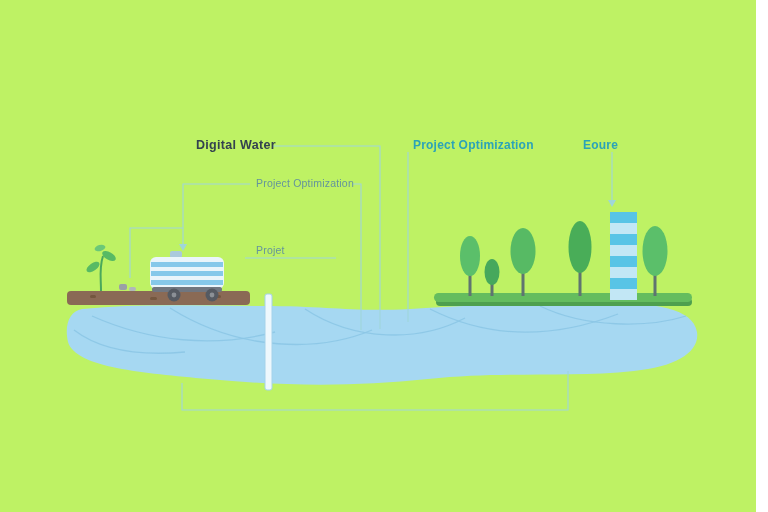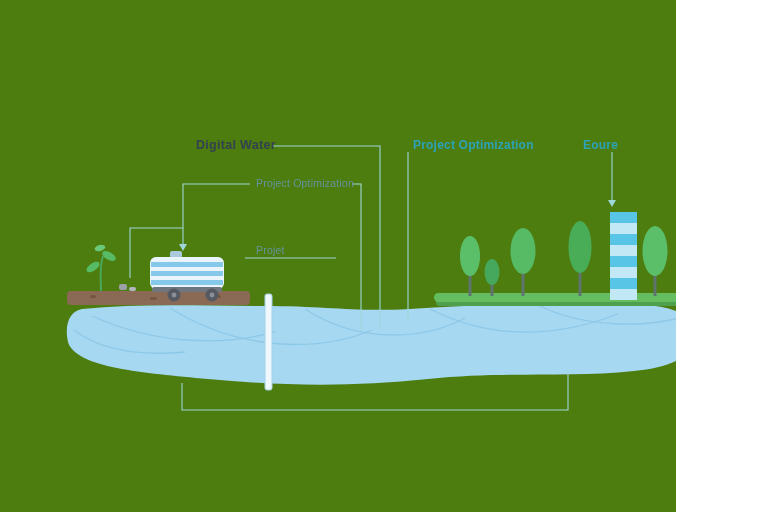--- a/index.html
+++ b/index.html
@@ -1,20 +1,20 @@
 <!DOCTYPE html>
 <html><head>
 <meta charset="utf-8">
 <style>
   html, body { margin: 0; padding: 0; background: #ffffff; }
   #canvas {
     position: relative;
-    width: 676px;
+    width: 756px;
     height: 512px;
-    background: #4d7c0f;
+    background: #bef264;
     overflow: hidden;
     font-family: "Liberation Sans", sans-serif;
   }
   svg text {
     font-family: "Liberation Sans", sans-serif;
   }
   .lbl-main  { font-size: 12.5px; font-weight: 700; fill: #33424f; letter-spacing: .3px; }
   .lbl-teal  { font-size: 12px;   font-weight: 600; fill: #2ba3b8; letter-spacing: .2px; }
   .lbl-sub   { font-size: 10.5px; font-weight: 500; fill: #64949c; letter-spacing: .2px; }
   .conn      { stroke: #9fd6da; stroke-width: 1.1; fill: none; }

